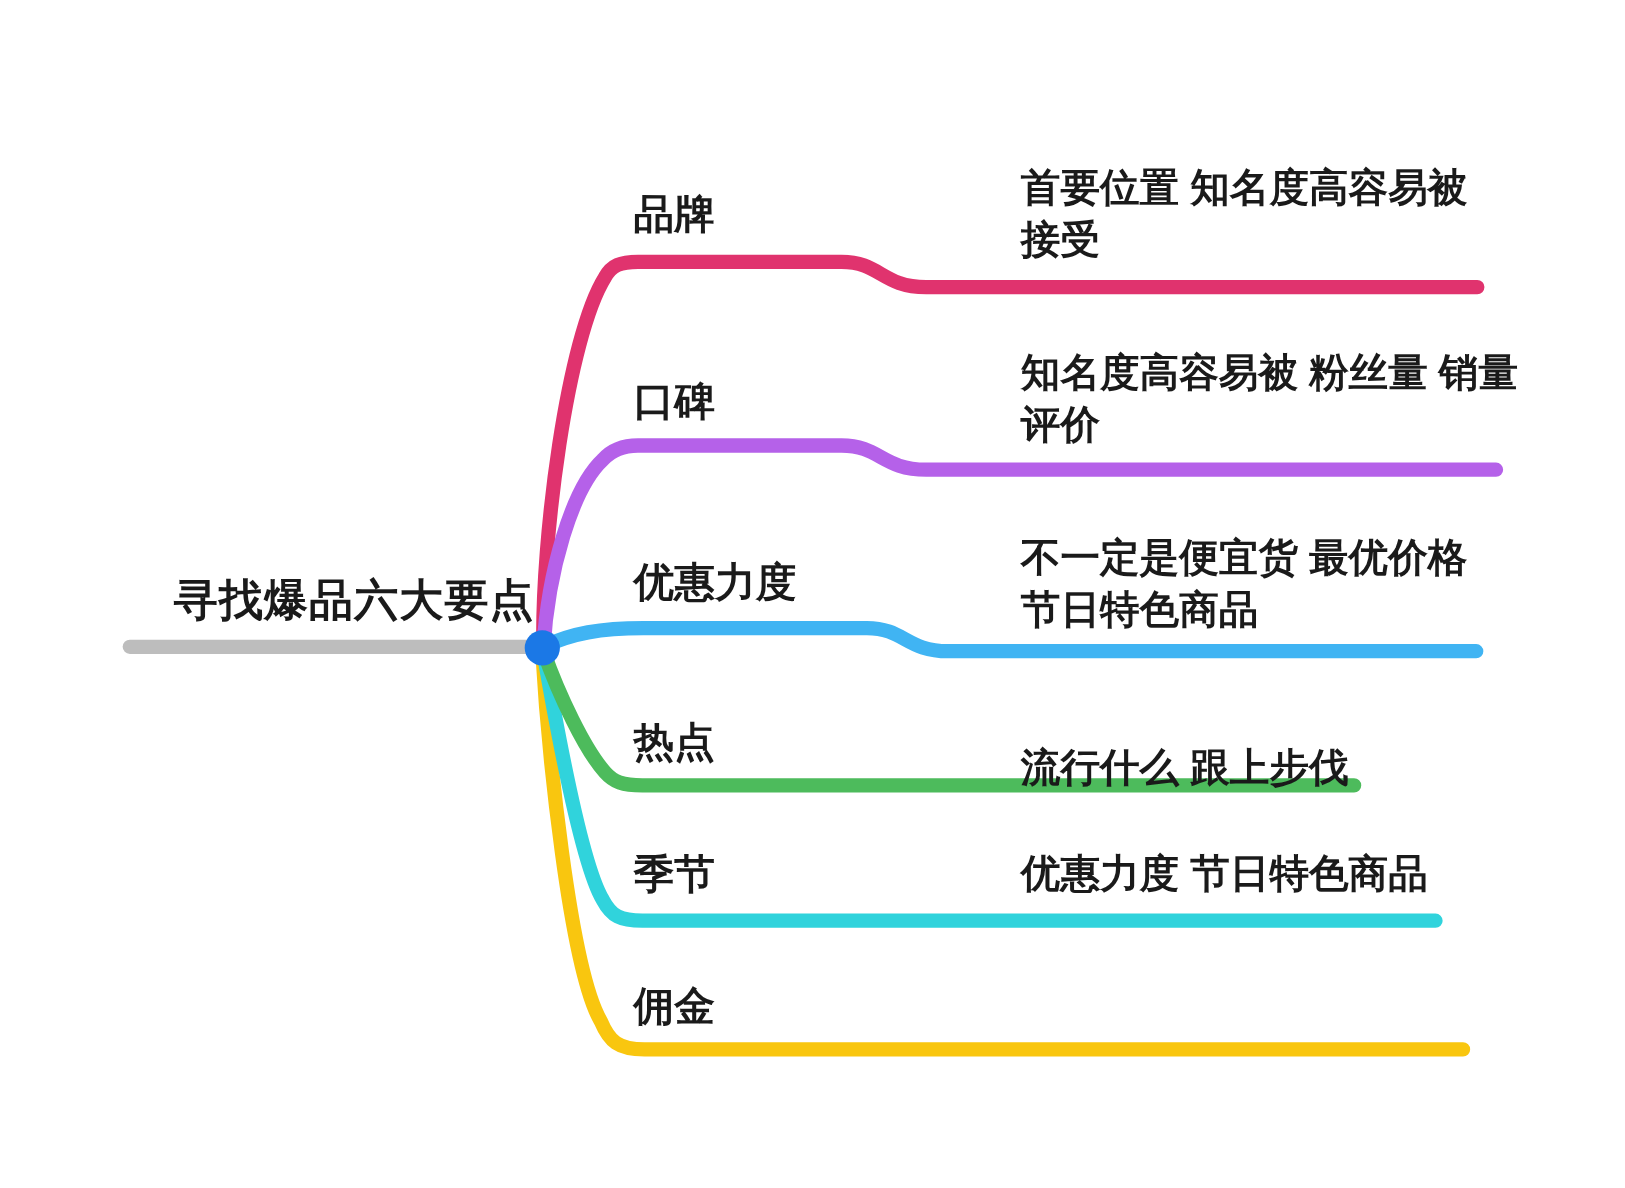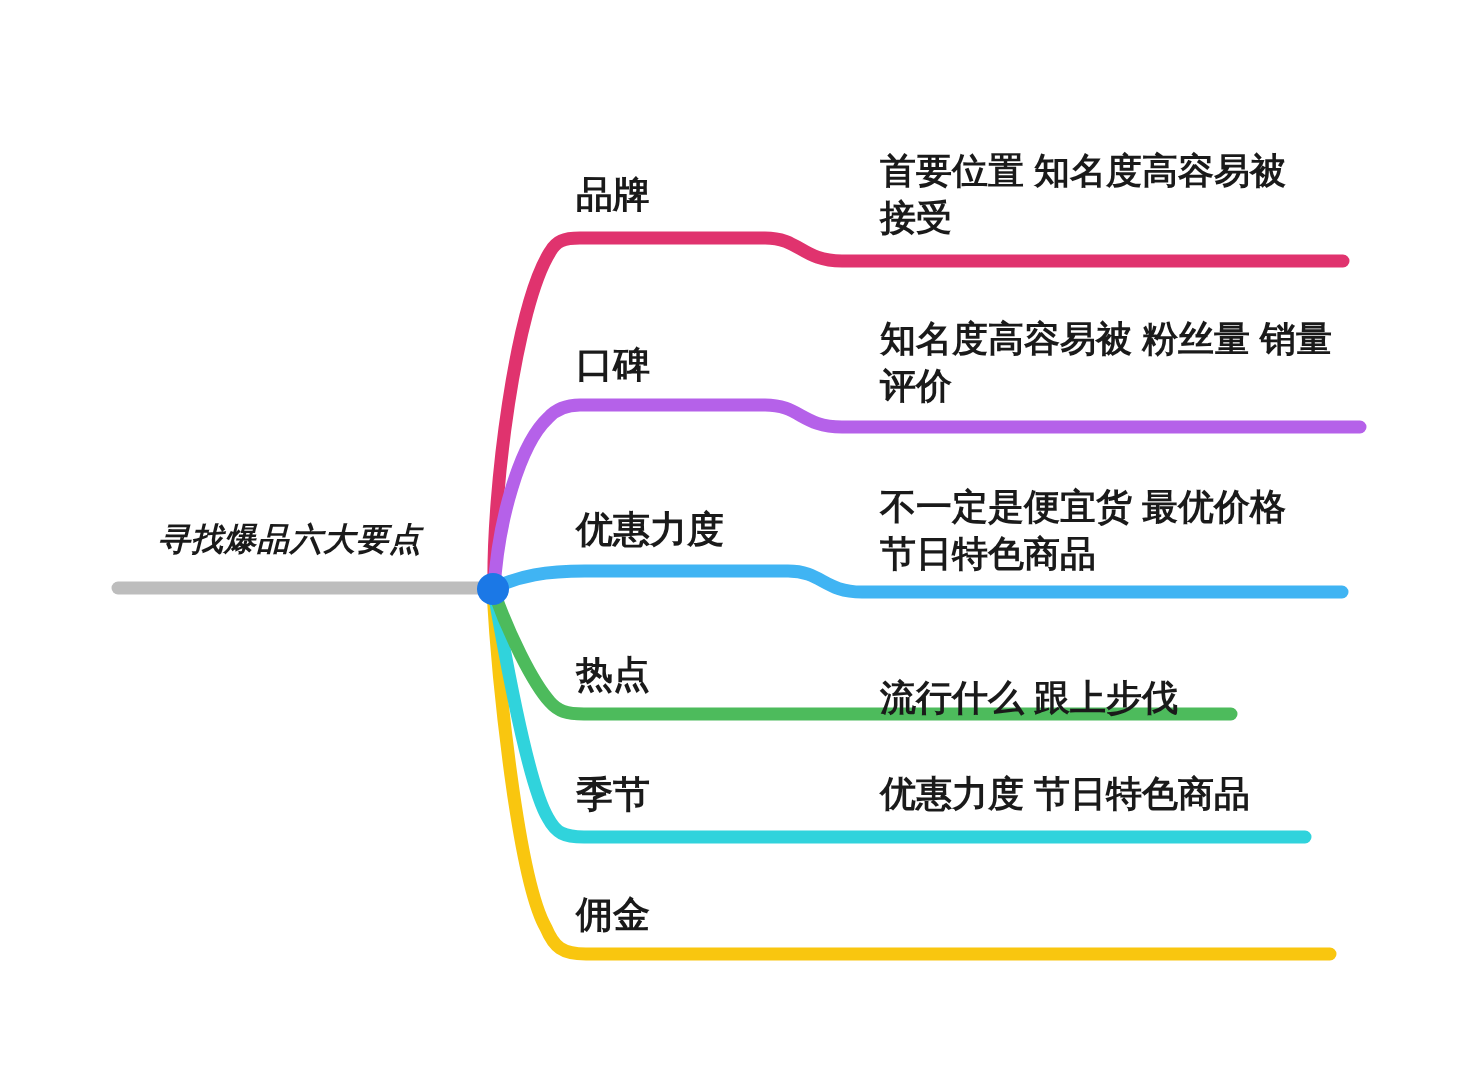--- a/index.html
+++ b/index.html
@@ -26,43 +26,43 @@
   .connectors path {
     fill: none;
     stroke-width: 13;
     stroke-linecap: round;
     stroke-linejoin: round;
   }
   .root-title {
     position: absolute;
     left: 158px;
     top: 518px;
-    font-size: 32px;
+    font-size: 40px;
     font-weight: 700;
     letter-spacing: 1px;
     white-space: nowrap;
-    font-style: italic;
   }
   .branch-label {
     position: absolute;
     left: 576px;
     font-size: 37px;
     font-weight: 700;
     white-space: nowrap;
     font-family: Liberation Mono, monospace;
   }
   .branch-desc {
     position: absolute;
     left: 880px;
     font-size: 36px;
     font-weight: 700;
     line-height: 47px;
   }
   .branch-desc div {
     white-space: nowrap;
+    margin-left: 48px;
   }
 </style>
 </head>
 <body>
 
 <div class="canvas">
 
   <svg class="connectors" viewBox="0 0 1477 1080">
 
     <path stroke-width="14" d="M 118 588 L 480 588" stroke="#BDBDBD"></path>

